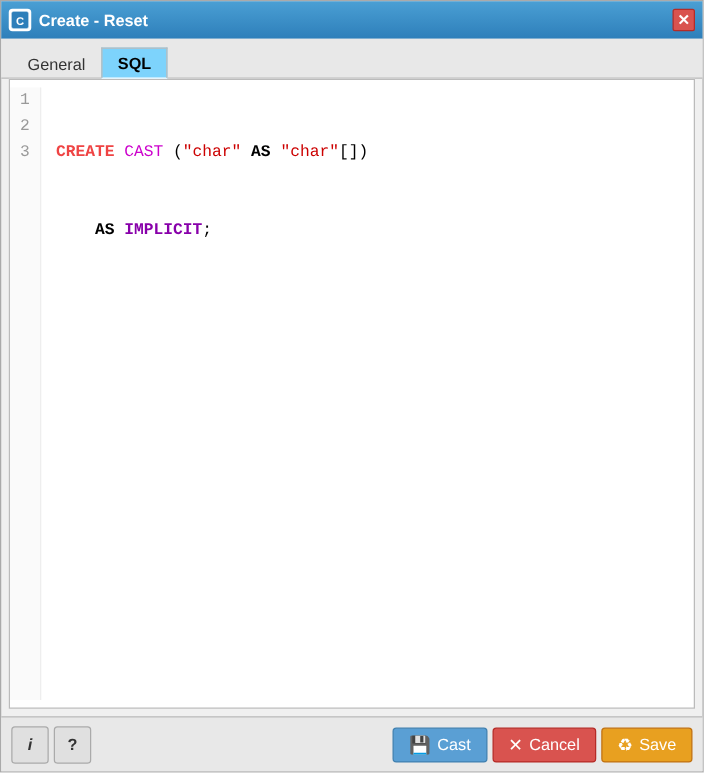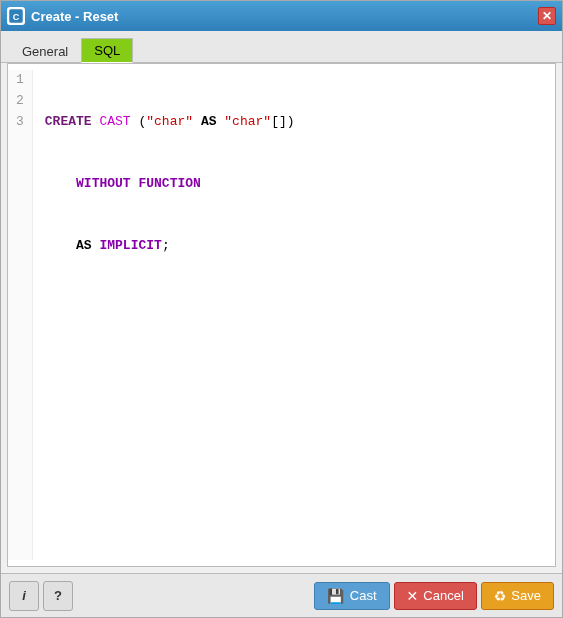--- a/index.html
+++ b/index.html
@@ -82,25 +82,25 @@
       cursor: pointer;
       font-size: 13px;
       border: 1px solid transparent;
       border-bottom: none;
       background: transparent;
       color: #333;
       position: relative;
       top: 1px;
     }
     .tab.active {
-      background: #84cc16;
+      background: #7dd3fc;
       border: 1px solid #bbb;
       border-bottom: 1px solid white;
       color: #000;
-      font-weight: normal;
+      font-weight: bold;
       z-index: 1;
     }
     .content-area {
       flex: 1;
       background: white;
       border: 1px solid #bbb;
       margin: 0 6px 6px 6px;
       overflow: hidden;
       display: flex;
       flex-direction: column;
@@ -127,21 +127,21 @@
       line-height: 1.6;
     }
     .code-content {
       padding: 0 12px;
       white-space: pre;
       flex: 1;
     }
     .code-line {
       line-height: 1.6;
     }
-    .kw-create { color: #701a75; font-weight: bold; }
+    .kw-create { color: #ef4444; font-weight: bold; }
     .kw-cast { color: #cc00cc; font-weight: normal; }
     .kw-as { color: #000000; font-weight: bold; }
     .kw-without { color: #8800aa; font-weight: bold; }
     .kw-function { color: #8800aa; font-weight: bold; }
     .kw-implicit { color: #8800aa; font-weight: bold; }
     .str-val { color: #cc0000; }
     .footer {
       background: #e8e8e8;
       border-top: 1px solid #bbb;
       display: flex;
@@ -235,21 +235,20 @@
 
   <div class="content-area">
     <div class="code-editor">
       <div class="line-numbers">
         <div>1</div>
         <div>2</div>
         <div>3</div>
       </div>
       <div class="code-content">
         <div class="code-line"><span class="kw-create">CREATE</span> <span class="kw-cast">CAST</span> (<span class="str-val">"char"</span> <span class="kw-as">AS</span> <span class="str-val">"char"</span>[])</div>
-        <div class="code-line">    <span class="kw-without">WITHOUT</span> <span class="kw-function">FUNCTION</span></div>
         <div class="code-line">    <span class="kw-as">AS</span> <span class="kw-implicit">IMPLICIT</span>;</div>
       </div>
     </div>
   </div>
 
   <div class="footer">
     <div class="footer-left">
       <button class="btn btn-info">i</button>
       <button class="btn btn-help">?</button>
     </div>

